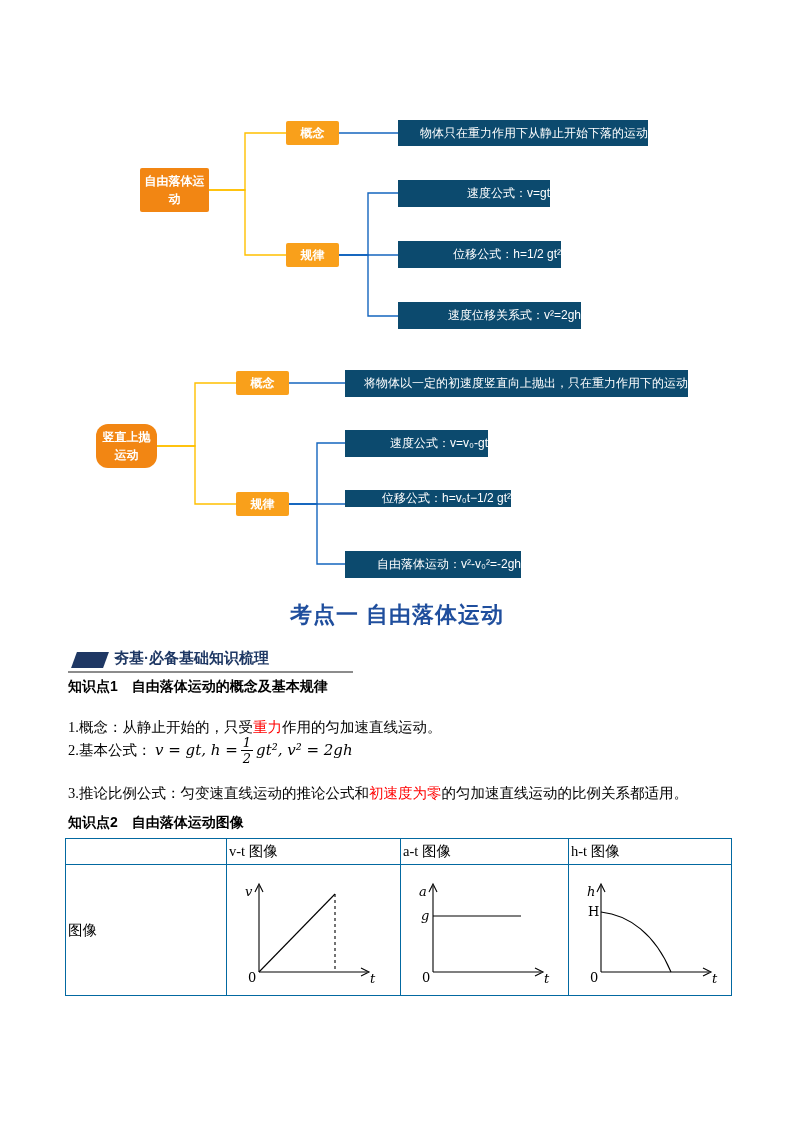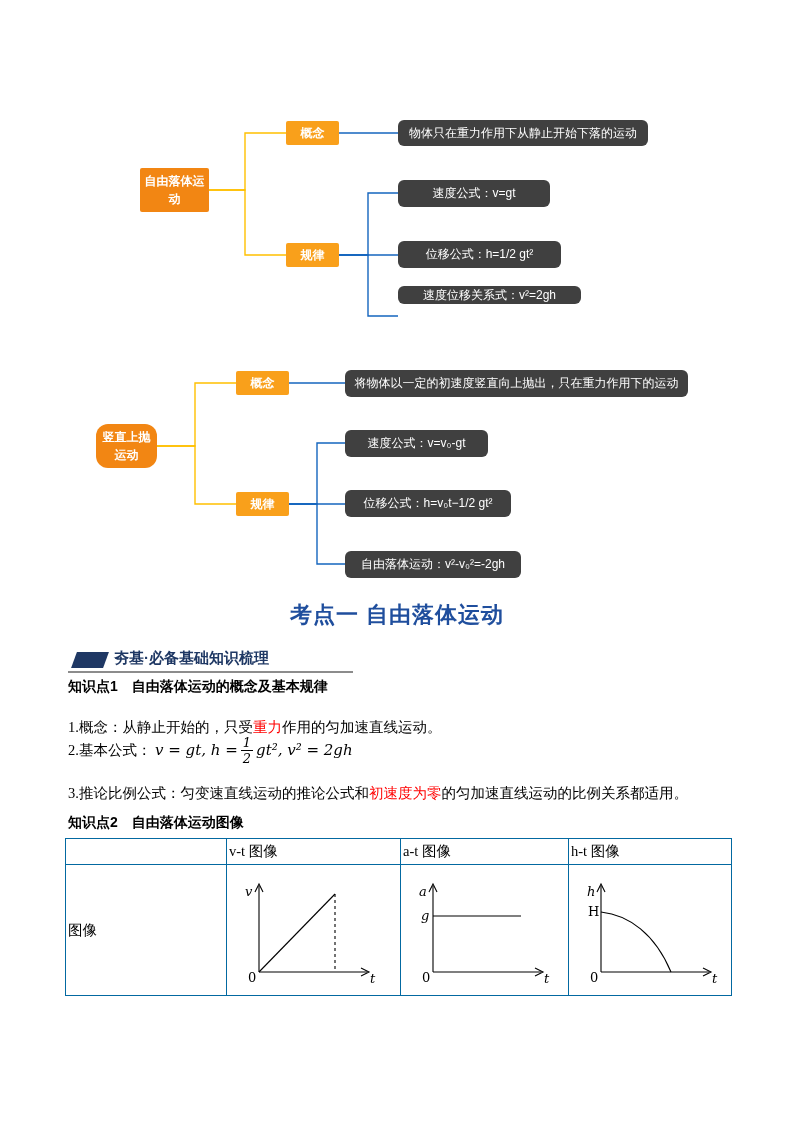--- a/index.html
+++ b/index.html
@@ -5,22 +5,22 @@
   html,body{margin:0;padding:0;background:#fff;}
   .page{position:relative;width:794px;height:1123px;background:#ffffff;overflow:hidden;
         font-family:"Liberation Sans",sans-serif;color:#000;}
   .connectors{position:absolute;left:0;top:0;pointer-events:none;}
   .oline{stroke:#FFC000;stroke-width:1.4;fill:none;}
   .bline{stroke:#1565BE;stroke-width:1.4;fill:none;}
   .root-box{position:absolute;background:#F28613;color:#fff;font-weight:bold;font-size:12px;
         line-height:1.5;display:flex;align-items:center;justify-content:center;text-align:center;border-radius:2px;}
   .label-box{position:absolute;background:#F9A01B;color:#fff;font-weight:bold;font-size:12px;
         display:flex;align-items:center;justify-content:center;border-radius:2px;}
-  .blue-box{position:absolute;background:#404040;color:#fff;font-size:12px;
-        display:flex;align-items:center;justify-content:center;white-space:nowrap;border-radius:6px;}
+  .blue-box{position:absolute;background:#0c4a6e;color:#fff;font-size:12px;
+        display:flex;align-items:center;justify-content:flex-end;white-space:nowrap;border-radius:0;}
   .sec-title{position:absolute;left:0;width:100%;text-align:center;color:#1F4E9D;
         font-size:22px;font-weight:bold;letter-spacing:1px;}
   .banner-shape{position:absolute;background:#1F3864;transform:skewX(-20deg);}
   .banner-text{position:absolute;color:#1F3864;font-size:15px;font-weight:bold;}
   .banner-line{position:absolute;background:#8c8c8c;}
   .kp-heading{position:absolute;font-size:14px;font-weight:bold;}
   .para{position:absolute;font-family:"Liberation Serif",serif;font-size:14.5px;}
   .red{color:#FF0000;}
   .math{font-family:"DejaVu Serif",serif;font-style:italic;font-size:15px;}
   .frac{display:inline-flex;flex-direction:column;vertical-align:middle;text-align:center;
@@ -65,40 +65,40 @@
   </div>
   <div class="label-box" style="left:286px;top:243px;width:53px;height:24px;">
     <span>规律</span>
   </div>
   <div class="blue-box" style="left:398px;top:180px;width:152px;height:27px;">
     <span>速度公式：v=gt</span>
   </div>
   <div class="blue-box" style="left:398px;top:241px;width:163px;height:27px;">
     <span>位移公式：h=1/2 gt²</span>
   </div>
-  <div class="blue-box" style="left:398px;top:286px;width:183px;height:18px;">
+  <div class="blue-box" style="left:398px;top:302px;width:183px;height:27px;">
     <span>速度位移关系式：v²=2gh</span>
   </div>
 
   <div class="root-box" style="left:96px;top:424px;width:57px;height:44px;padding:0 2px;border-radius:12px;">
     <span>竖直上抛运动</span>
   </div>
   <div class="label-box" style="left:236px;top:371px;width:53px;height:24px;">
     <span>概念</span>
   </div>
   <div class="blue-box" style="left:345px;top:370px;width:343px;height:27px;">
     <span>将物体以一定的初速度竖直向上抛出，只在重力作用下的运动</span>
   </div>
   <div class="label-box" style="left:236px;top:492px;width:53px;height:24px;">
     <span>规律</span>
   </div>
   <div class="blue-box" style="left:345px;top:430px;width:143px;height:27px;">
     <span>速度公式：v=v₀-gt</span>
   </div>
-  <div class="blue-box" style="left:345px;top:490px;width:166px;height:27px;">
+  <div class="blue-box" style="left:345px;top:490px;width:166px;height:17px;">
     <span>位移公式：h=v₀t−1/2 gt²</span>
   </div>
   <div class="blue-box" style="left:345px;top:551px;width:176px;height:27px;">
     <span>自由落体运动：v²-v₀²=-2gh</span>
   </div>
 
   <div class="sec-title" style="top:600px;">考点一 自由落体运动</div>
 
   <div class="banner-shape" style="left:74px;top:652px;width:32px;height:16px;"></div>
   <div class="banner-text" style="left:114px;top:649px;">夯基·必备基础知识梳理</div>

